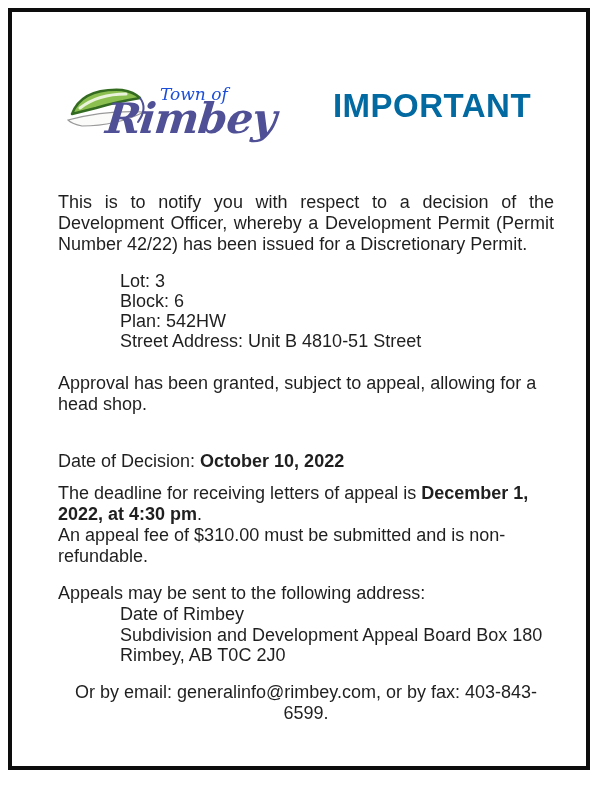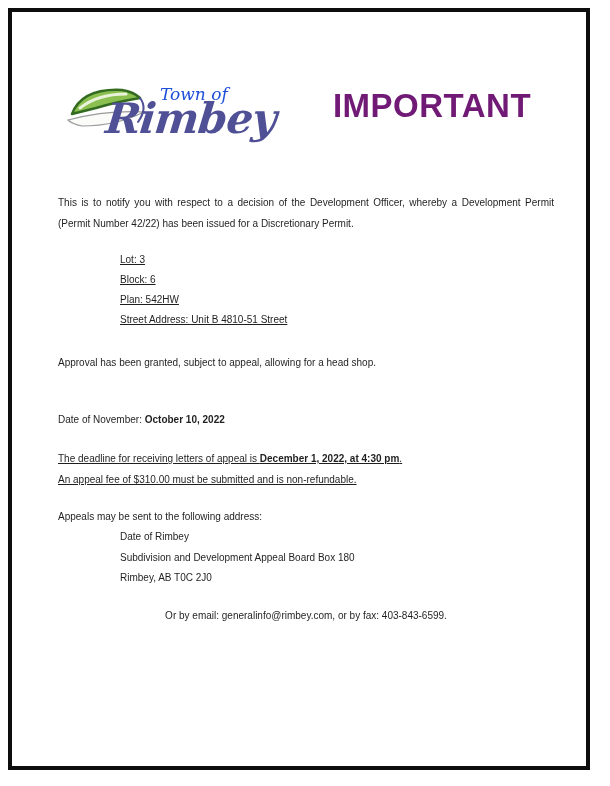--- a/index.html
+++ b/index.html
@@ -49,45 +49,45 @@
     position: relative;
   }
   .logo svg { display: block; }
   .notice-title {
     width: 232px;
     text-align: center;
     font-weight: bold;
     font-size: 33px;
     line-height: 40px;
     letter-spacing: 0.5px;
-    color: #701a75;
+    color: #0369a1;
     margin-top: 10px;
     margin-right: 6px;
   }
   p, .line {
-    font-size: 10px;
+    font-size: 18px;
     line-height: 21px;
     margin: 0;
   }
   .justify { text-align: justify; }
   .intro { margin-top: 4px; }
   .property-block {
     margin-top: 16px;
     padding-left: 62px;
     line-height: 20px;
   }
-  .property-block .line { line-height: 20px; text-decoration: underline; }
+  .property-block .line { line-height: 20px; }
   .approval { margin-top: 22px; }
   .decision { margin-top: 36px; }
   .bylaw {
     margin-top: 29px;
     letter-spacing: -0.15px;
     line-height: 21.5px;
   }
-  .deadline { margin-top: 18px; text-decoration: underline; }
+  .deadline { margin-top: 11px; }
   .appeals { margin-top: 16px; line-height: 20.5px; }
   .appeals .indent { padding-left: 62px; line-height: 20.5px; }
   .contact { margin-top: 16px; text-align: center; }
   strong { font-weight: bold; }
   .logo-pretext {
     position: absolute;
     left: 96px;
     top: 8px;
     font-family: "DejaVu Serif", serif;
     font-style: italic;
@@ -140,21 +140,21 @@
 
   <div class="property-block">
     <div class="line">Lot: 3</div>
     <div class="line">Block: 6</div>
     <div class="line">Plan: 542HW</div>
     <div class="line">Street Address: Unit B 4810-51 Street</div>
   </div>
 
   <p class="approval">Approval has been granted, subject to appeal, allowing for a head shop.</p>
 
-  <p class="decision"><span>Date of November: </span><strong>October 10, 2022</strong></p>
+  <p class="decision"><span>Date of Decision: </span><strong>October 10, 2022</strong></p>
 
 
   <div class="deadline">
     <div class="line"><span>The deadline for receiving letters of appeal is </span><strong>December 1, 2022, at 4:30 pm</strong><span>.</span></div>
     <div class="line">An appeal fee of $310.00 must be submitted and is non-refundable.</div>
   </div>
 
   <div class="appeals">
     <div class="line">Appeals may be sent to the following address:</div>
     <div class="line indent">Date of Rimbey</div>

